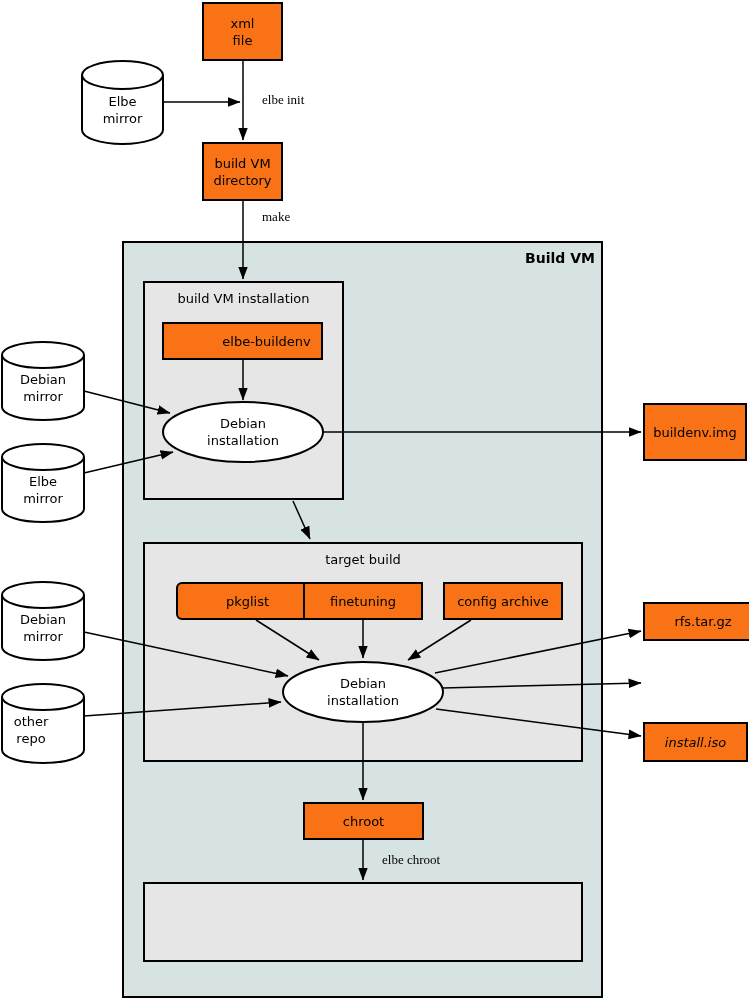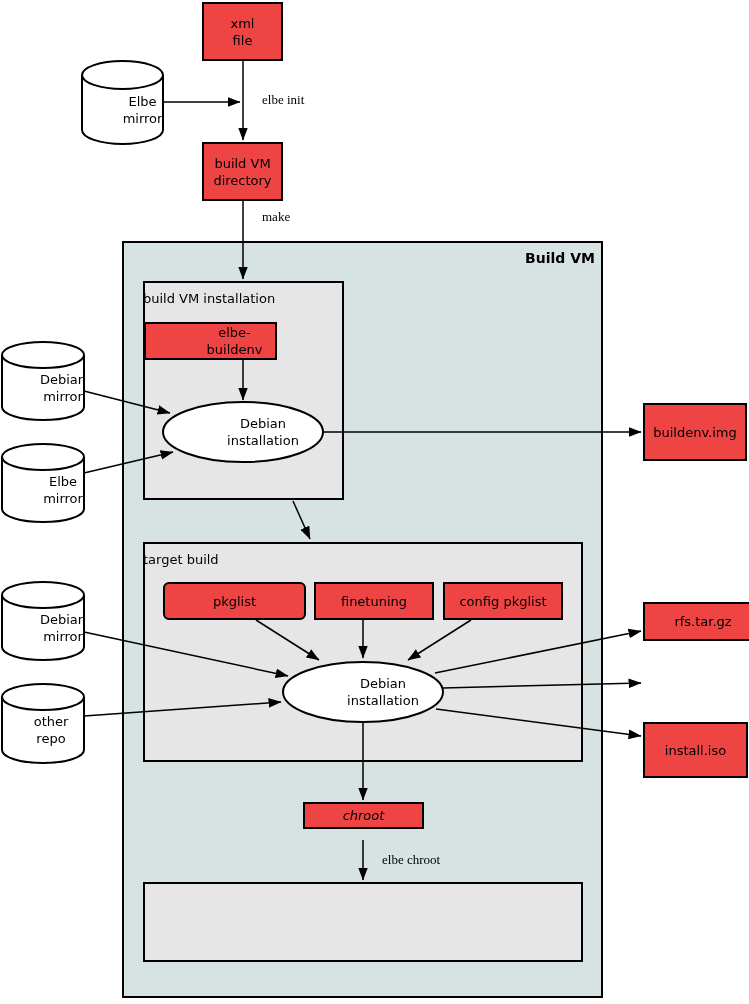--- a/index.html
+++ b/index.html
@@ -16,46 +16,45 @@
   }
   .cluster {
     position: absolute;
     box-sizing: border-box;
     border: 2px solid #000000;
   }
   .cluster.teal  { background: #d7e3e2; }
   .cluster.gray  { background: #e6e6e6; }
   .cluster-title {
     position: absolute;
-    text-align: left;
+    text-align: center;
     pointer-events: none;
   }
   .cluster-title.bold { font-weight: bold; font-size: 14px; text-align: right; }
   .node {
     position: absolute;
     box-sizing: border-box;
-    background: #ef4444;
+    background: #f97316;
     border: 2px solid #000000;
     display: flex;
     align-items: center;
     justify-content: center;
   }
   .node > span, .shape-label > span {
     display: block;
     width: 100%;
     text-align: center;
     white-space: pre-line;
   }
   .shape-label {
     position: absolute;
     display: flex;
     align-items: center;
     justify-content: flex-start;
     pointer-events: none;
-    padding-left: 20px;
   }
   .edge-label {
     position: absolute;
     white-space: nowrap;
     font-family: Liberation Serif, serif;
   }
   svg.layer {
     position: absolute;
     left: 0; top: 0;
     width: 749px; height: 1004px;
@@ -130,42 +129,42 @@
   <div class="cluster-title" style="left:143px; top:551px; width:440px;">target build</div>
 
   <div class="node" style="left:202px; top:2px; width:81px; height:59px;">
     <span>xml
 file</span>
   </div>
   <div class="node" style="left:202px; top:142px; width:81px; height:59px;">
     <span>build VM
 directory</span>
   </div>
-  <div class="node" style="left:144px; top:322px; width:133px; height:38px;padding-left:48px;">
+  <div class="node" style="left:162px; top:322px; width:161px; height:38px;padding-left:48px;">
     <span>elbe-buildenv</span>
   </div>
   <div class="node" style="left:643px; top:403px; width:104px; height:58px;">
     <span>buildenv.img</span>
   </div>
-  <div class="node" style="left:163px; top:582px; width:143px; height:38px;border-radius:6px;">
+  <div class="node" style="left:176px; top:582px; width:143px; height:38px;border-radius:6px;">
     <span>pkglist</span>
   </div>
-  <div class="node" style="left:303px; top:582px; width:120px; height:38px;margin-left:11px;">
+  <div class="node" style="left:303px; top:582px; width:120px; height:38px;">
     <span>finetuning</span>
   </div>
   <div class="node" style="left:443px; top:582px; width:120px; height:38px;">
-    <span>config pkglist</span>
+    <span>config archive</span>
   </div>
   <div class="node" style="left:643px; top:602px; width:120px; height:39px;">
     <span>rfs.tar.gz</span>
   </div>
-  <div class="node" style="left:643px; top:722px; width:105px; height:56px;">
+  <div class="node" style="left:643px; top:722px; width:105px; height:40px;font-style:italic;">
     <span>install.iso</span>
   </div>
-  <div class="node" style="left:303px; top:802px; width:121px; height:27px;font-style:italic;">
+  <div class="node" style="left:303px; top:802px; width:121px; height:38px;">
     <span>chroot</span>
   </div>
 
   <div class="shape-label" style="left:163px; top:402px; width:160px; height:60px;">
     <span>Debian
 installation</span>
   </div>
   <div class="shape-label" style="left:283px; top:662px; width:160px; height:60px;">
     <span>Debian
 installation</span>

